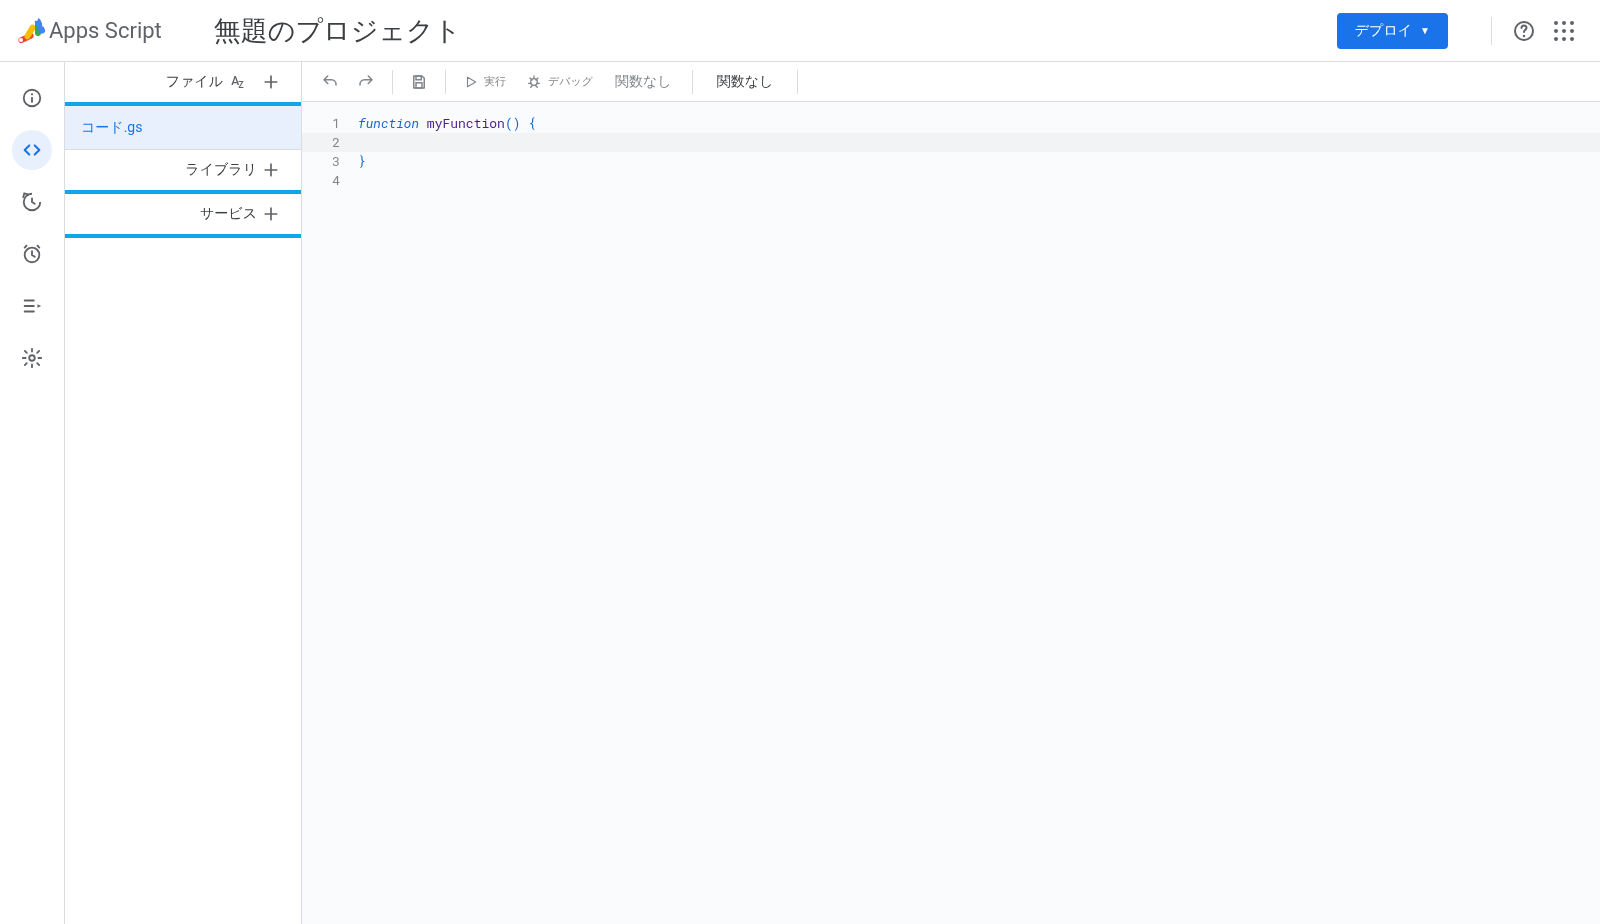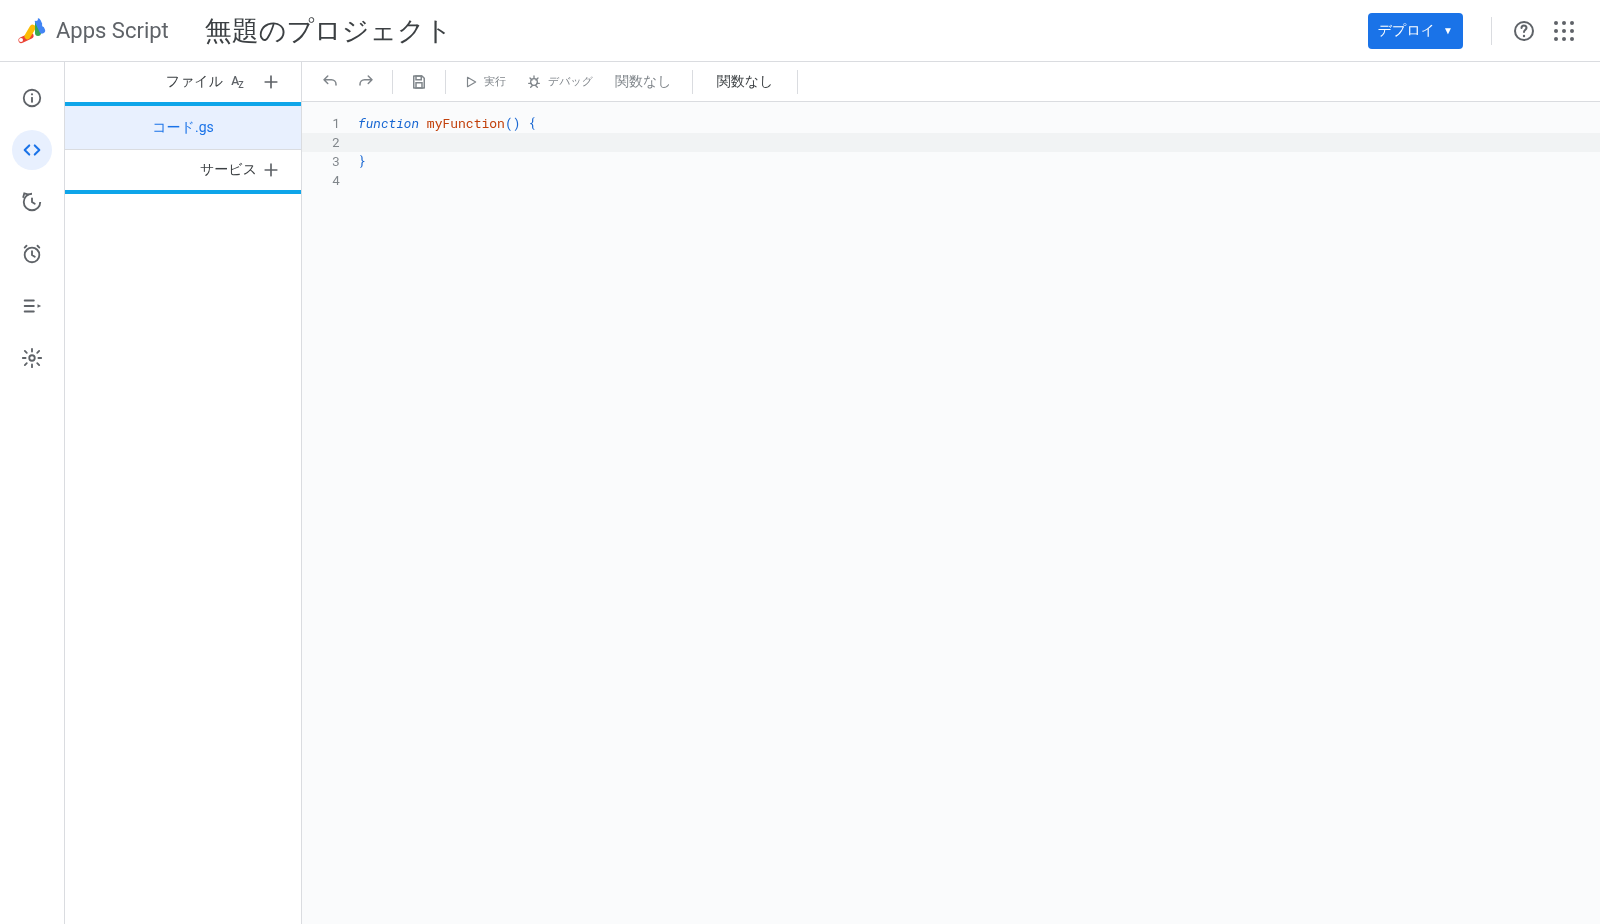--- a/index.html
+++ b/index.html
@@ -1,46 +1,46 @@
 <!DOCTYPE html>
 <html><head>
 <meta charset="utf-8">
 <style>
 * { margin: 0; padding: 0; box-sizing: border-box; }
 body { font-family: 'Google Sans', Roboto, Arial, sans-serif; font-size: 14px; color: #3c4043; background: #fff; width: 1600px; height: 924px; overflow: hidden; }
 
 
 .header { display: flex; align-items: center; height: 62px; padding: 0 16px; border-bottom: 1px solid #dadce0; }
-.logo-wrap { display: flex; align-items: center; gap: 8px; margin-right: 24px; }
+.logo-wrap { display: flex; align-items: center; gap: 1px; margin-right: 40px; }
 .logo-svg { width: 32px; height: 32px; }
 .product-name { font-size: 22px; color: #5f6368; font-weight: 400; }
 .project-title { font-size: 27px; color: #3c4043; font-weight: 400; margin-left: 12px; }
 .header-spacer { flex: 1; }
-.deploy-btn { display: flex; align-items: center; gap: 8px; background: #1a73e8; color: #fff; border: none; border-radius: 4px; padding: 0 10px; height: 36px; font-size: 14px; font-weight: 500; cursor: pointer; margin-right: 16px; }
+.deploy-btn { display: flex; align-items: center; gap: 8px; background: #1a73e8; color: #fff; border: none; border-radius: 4px; padding: 0 18px; height: 36px; font-size: 14px; font-weight: 500; cursor: pointer; margin-right: 31px; }
 .deploy-btn .chev { font-size: 10px; }
 .header-sep { width: 1px; height: 28px; background: #dadce0; margin: 0 12px; }
 .header-icon-btn { width: 40px; height: 40px; display: flex; align-items: center; justify-content: center; border-radius: 50%; cursor: pointer; color: #5f6368; }
 .apps-grid { display: grid; grid-template-columns: repeat(3, 4px); grid-template-rows: repeat(3, 4px); gap: 4px; }
 .apps-grid span { width: 4px; height: 4px; background: #5f6368; border-radius: 50%; }
 
 
 .body { display: flex; height: calc(924px - 62px); }
 
 
 .rail { width: 64px; display: flex; flex-direction: column; align-items: center; padding-top: 16px; gap: 12px; }
 .rail-btn { width: 40px; height: 40px; display: flex; align-items: center; justify-content: center; border-radius: 50%; color: #5f6368; cursor: pointer; }
 .rail-btn.active { background: #e8f0fe; color: #1a73e8; }
 
 
 .sidebar { width: 238px; border-left: 1px solid #dadce0; border-right: 1px solid #dadce0; display: flex; flex-direction: column; }
 .side-section-hdr { display: flex; align-items: center; height: 44px; padding: 0 16px; border-bottom: 4px solid #0ea5e9; text-align: right; }
 .side-section-hdr .label { flex: 1; font-size: 14px; color: #3c4043; }
 .side-icon-btn { width: 28px; height: 28px; display: flex; align-items: center; justify-content: center; color: #5f6368; cursor: pointer; border-radius: 4px; }
 .side-icon-btn.sort { font-size: 12px; font-weight: 500; letter-spacing: -1px; margin-right: 6px; }
-.side-file { display: flex; align-items: center; height: 44px; padding: 0 16px; border-bottom: 1px solid #dadce0; cursor: pointer; justify-content: center; }
+.side-file { display: flex; align-items: center; height: 44px; padding: 0 16px; border-bottom: 1px solid #dadce0; cursor: pointer; }
 .side-file.active { background: #e8f0fe; color: #1a73e8; }
 .side-file .fname { font-size: 14px; }
 
 
 .main { flex: 1; display: flex; flex-direction: column; min-width: 0; }
 
 
 .toolbar { display: flex; align-items: center; height: 40px; padding: 0 12px; border-bottom: 1px solid #dadce0; gap: 4px; color: #5f6368; }
 .tb-btn { height: 32px; display: flex; align-items: center; justify-content: center; padding: 0 8px; border-radius: 4px; color: #80868b; cursor: default; gap: 6px; font-size: 11px; }
 .tb-btn.icon-only { width: 32px; padding: 0; }
@@ -48,21 +48,21 @@
 .tb-fnlabel { color: #80868b; padding: 0 10px; font-size: 14px; cursor: default; }
 .tb-log { color: #3c4043; padding: 0 14px; font-size: 14px; cursor: pointer; }
 
 
 .editor { flex: 1; background: #fafbfc; font-family: 'Roboto Mono', Menlo, Consolas, monospace; font-size: 13px; line-height: 19px; padding-top: 12px; overflow: hidden; }
 .code-line { display: flex; }
 .gutter { width: 56px; text-align: right; padding-right: 18px; color: #80868b; user-select: none; }
 .code { white-space: pre; color: #3c4043; }
 .line-hl { background: #f1f3f4; }
 .tok-kw { color: #1967d2; font-style: italic; }
-.tok-id { color: #c2410c; }
+.tok-id { color: #4c1d95; }
 .tok-brace { color: #1967d2; }
 
 svg { display: block; }
 </style>
 </head>
 <body>
 
 <div class="header">
   <div class="logo-wrap">
     <svg class="logo-svg" viewBox="0 0 32 32">
@@ -158,20 +158,28 @@
       <div class="side-icon-btn">
         <svg width="20" height="20" viewBox="0 0 24 24">
             <path d="M12 5v14M5 12h14" stroke="#5f6368" stroke-width="2" stroke-linecap="round"></path>
           </svg>
       </div>
     </div>
     <div class="side-file active">
       <span class="fname">コード.gs</span>
     </div>
     <div class="side-section-hdr">
+      <span class="label">ライブラリ</span>
+      <div class="side-icon-btn">
+        <svg width="20" height="20" viewBox="0 0 24 24">
+            <path d="M12 5v14M5 12h14" stroke="#5f6368" stroke-width="2" stroke-linecap="round"></path>
+          </svg>
+      </div>
+    </div>
+    <div class="side-section-hdr">
       <span class="label">サービス</span>
       <div class="side-icon-btn">
         <svg width="20" height="20" viewBox="0 0 24 24">
             <path d="M12 5v14M5 12h14" stroke="#5f6368" stroke-width="2" stroke-linecap="round"></path>
           </svg>
       </div>
     </div>
   </div>
 
   <div class="main">

